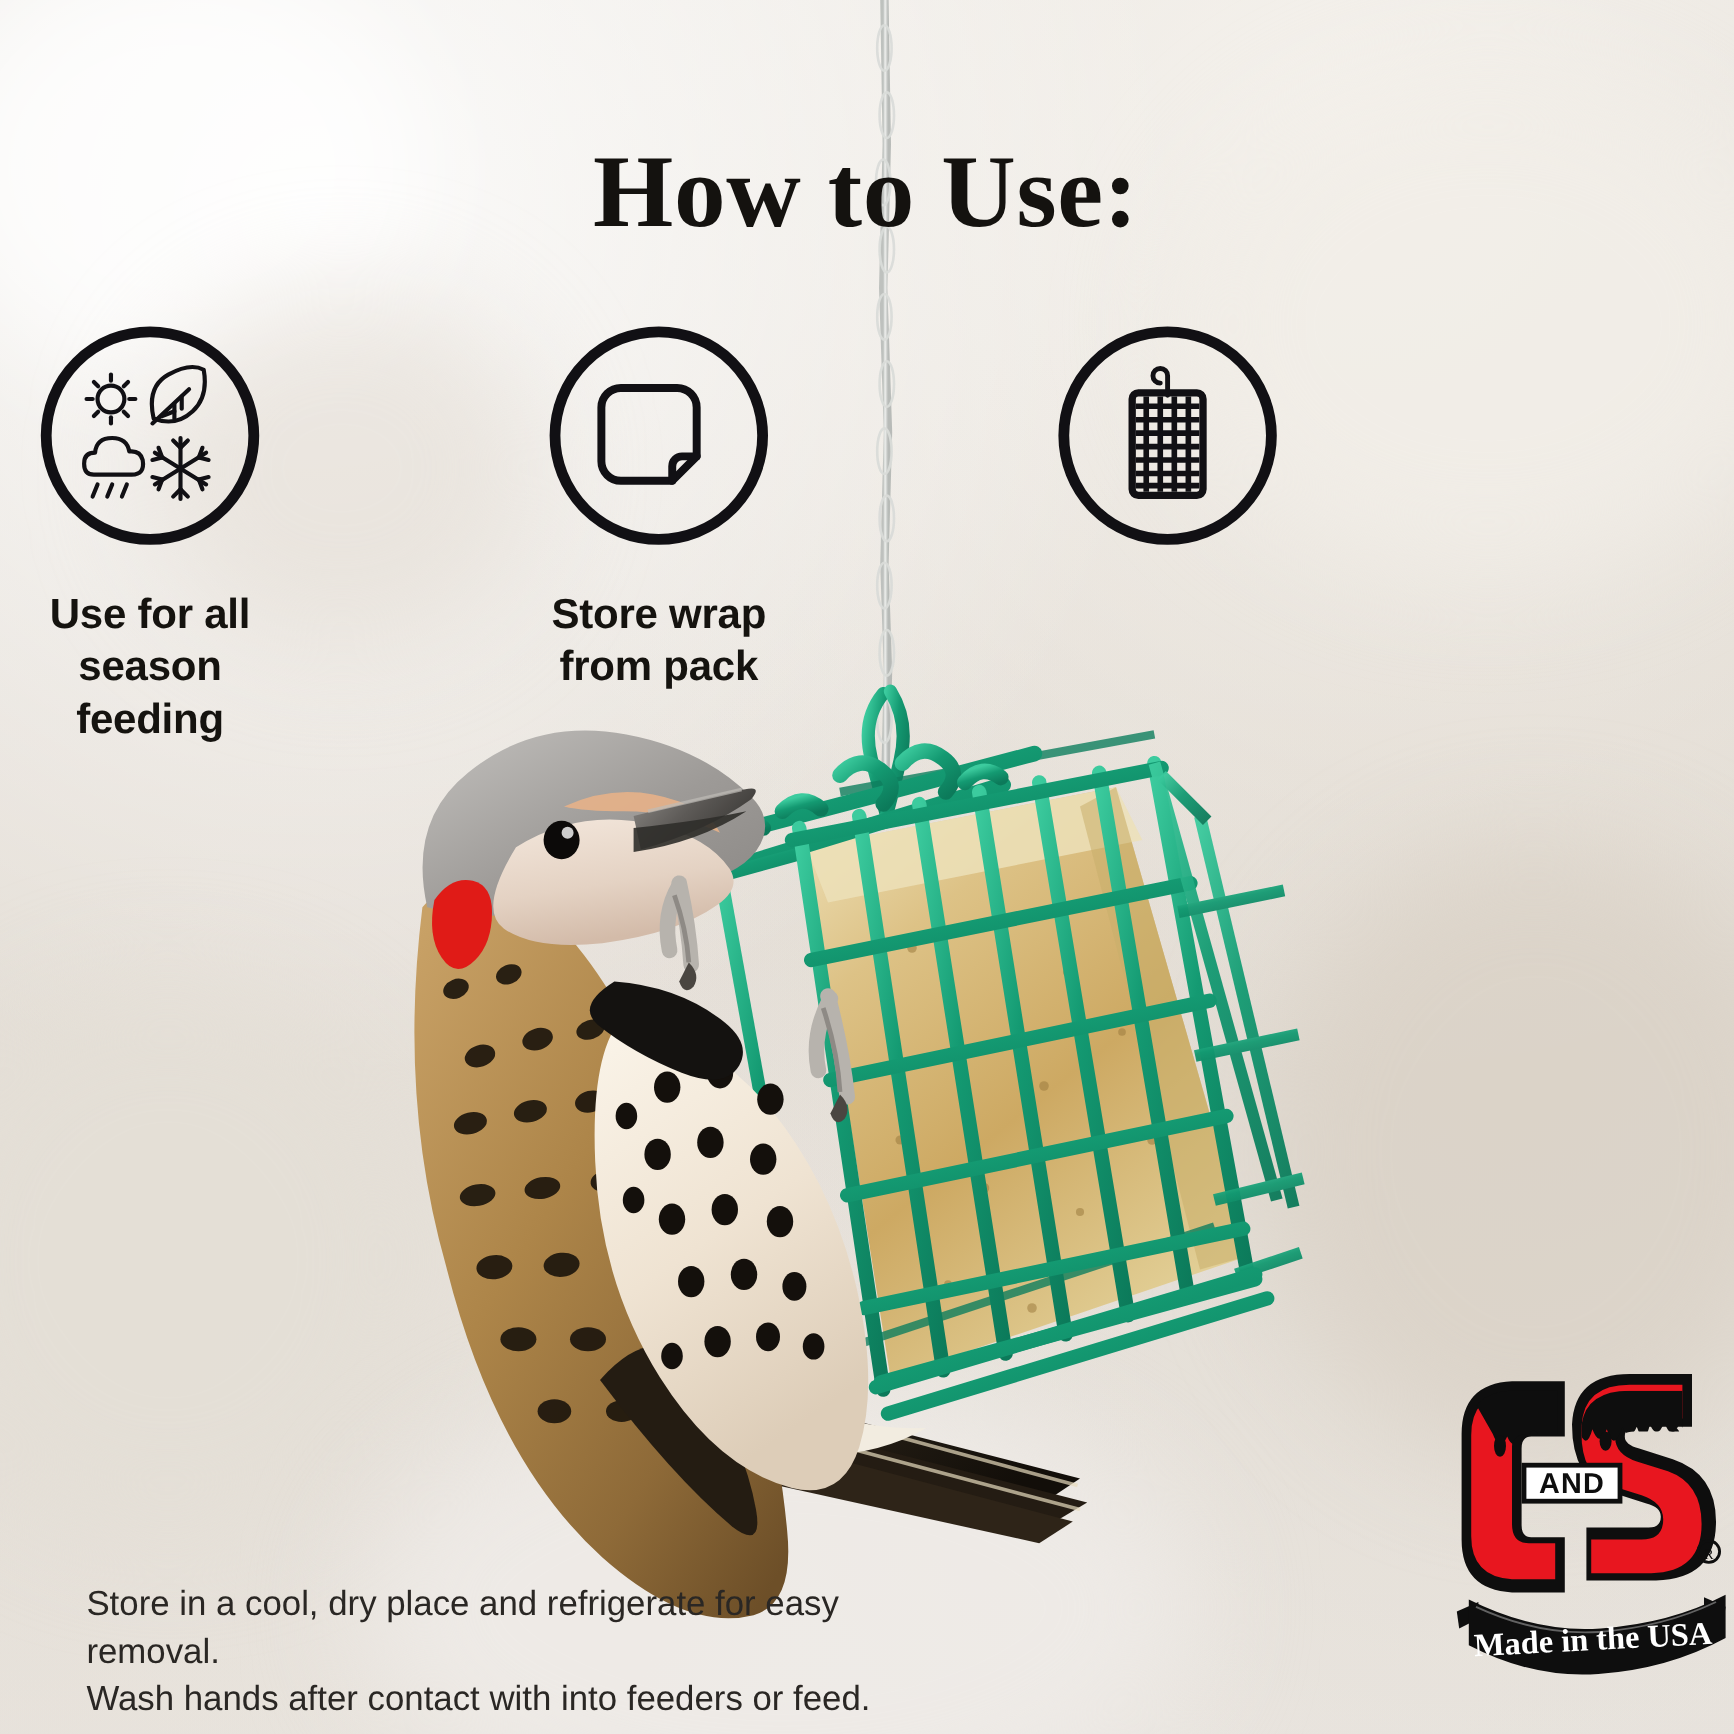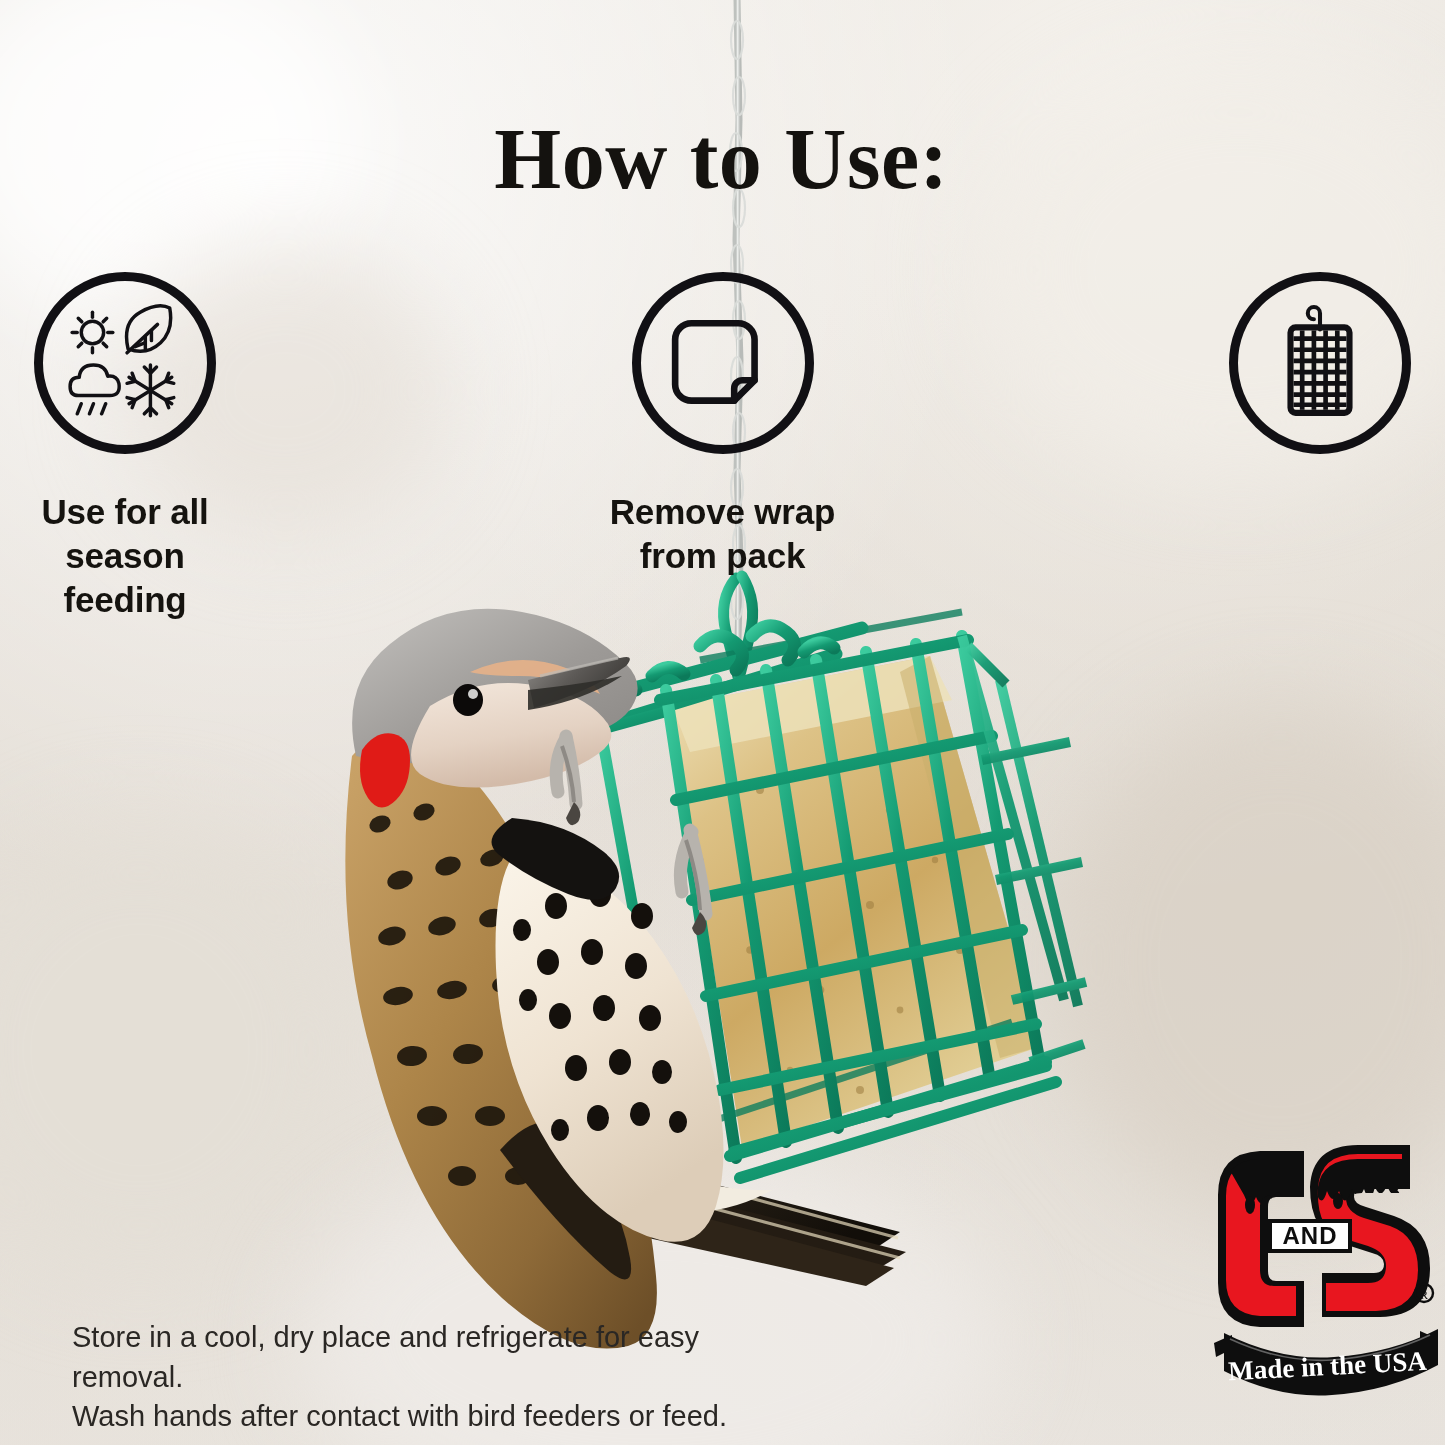--- a/index.html
+++ b/index.html
@@ -23,21 +23,21 @@
 
   
   .title{
     position:absolute;left:0;right:2px;top:116px;text-align:center;
     font-family:"Liberation Serif", serif;
     font-weight:bold;font-size:86px;letter-spacing:.5px;color:#14120f;
     line-height:1;
   }
 
   
-  .steps{position:absolute;left:0;right:0;top:272px;display:flex;justify-content:space-between;gap:174px;}
+  .steps{position:absolute;left:0;right:0;top:272px;display:flex;justify-content:flex-start;gap:174px;}
   .step{width:250px;display:flex;flex-direction:column;align-items:center;}
   .circle{
     width:182px;height:182px;border-radius:50%;
     border:9px solid #111014;
     display:flex;align-items:center;justify-content:center;
     box-sizing:border-box;
   }
   .step-label{
     margin-top:36px;text-align:center;
     font-weight:bold;font-size:35px;line-height:1.26;color:#15130f;
@@ -396,21 +396,21 @@
 
     <div class="step">
       <div class="circle">
         <svg width="112" height="112" viewBox="0 0 110 110">
           <g fill="none" stroke="#111014" stroke-width="6.5" stroke-linejoin="round" stroke-linecap="round">
             <path d="M24 16 h46 a16 16 0 0 1 16 16 v40 l-20 20 h-42 a16 16 0 0 1 -16 -16 v-44 a16 16 0 0 1 16 -16 Z"></path>
             <path d="M86 72 h-12 a8 8 0 0 0 -8 8 v12"></path>
           </g>
         </svg>
       </div>
-      <div class="step-label">Remove wrap
+      <div class="step-label">Store wrap
 from pack</div>
     </div>
 
     <div class="step">
       <div class="circle">
         <svg width="112" height="116" viewBox="0 0 110 114">
           <g fill="none" stroke="#111014" stroke-width="4" stroke-linecap="round">
             <path d="M55 24 L55 8 a6 6 0 1 0 -6 6"></path>
           </g>
           <g>
@@ -429,21 +429,21 @@
               <path d="M29 98 L81 98"></path>
             </g>
           </g>
         </svg>
       </div>
     </div>
   </div>
 
   <div class="legal">
     <div>Store in a cool, dry place and refrigerate for easy removal.</div>
-    <div>Wash hands after contact with bird feeders or feed.</div>
+    <div>Wash hands after contact with into feeders or feed.</div>
   </div>
 
   <div class="logo">
     <svg width="232" height="258" viewBox="0 0 232 258" xmlns="http://www.w3.org/2000/svg">
       <defs>
         <clipPath id="letterClip">
           <path d="M14 52 q0 -34 34 -36 l40 0 l0 36 l-26 0 q-12 0 -12 14 l0 66 q0 14 12 14 l26 0 l0 36 l-40 0 q-34 -2 -34 -36 Z
                    M108 44 q4 -28 40 -28 l44 0 l0 34 l-40 0 q-12 0 -12 9 q0 8 14 12 l26 8 q30 10 30 42 q0 40 -42 42 l-50 0 l0 -34 l44 0 q12 0 12 -10 q0 -9 -14 -13 l-26 -8 q-28 -9 -26 -54 Z"></path>
         </clipPath>
       </defs>

